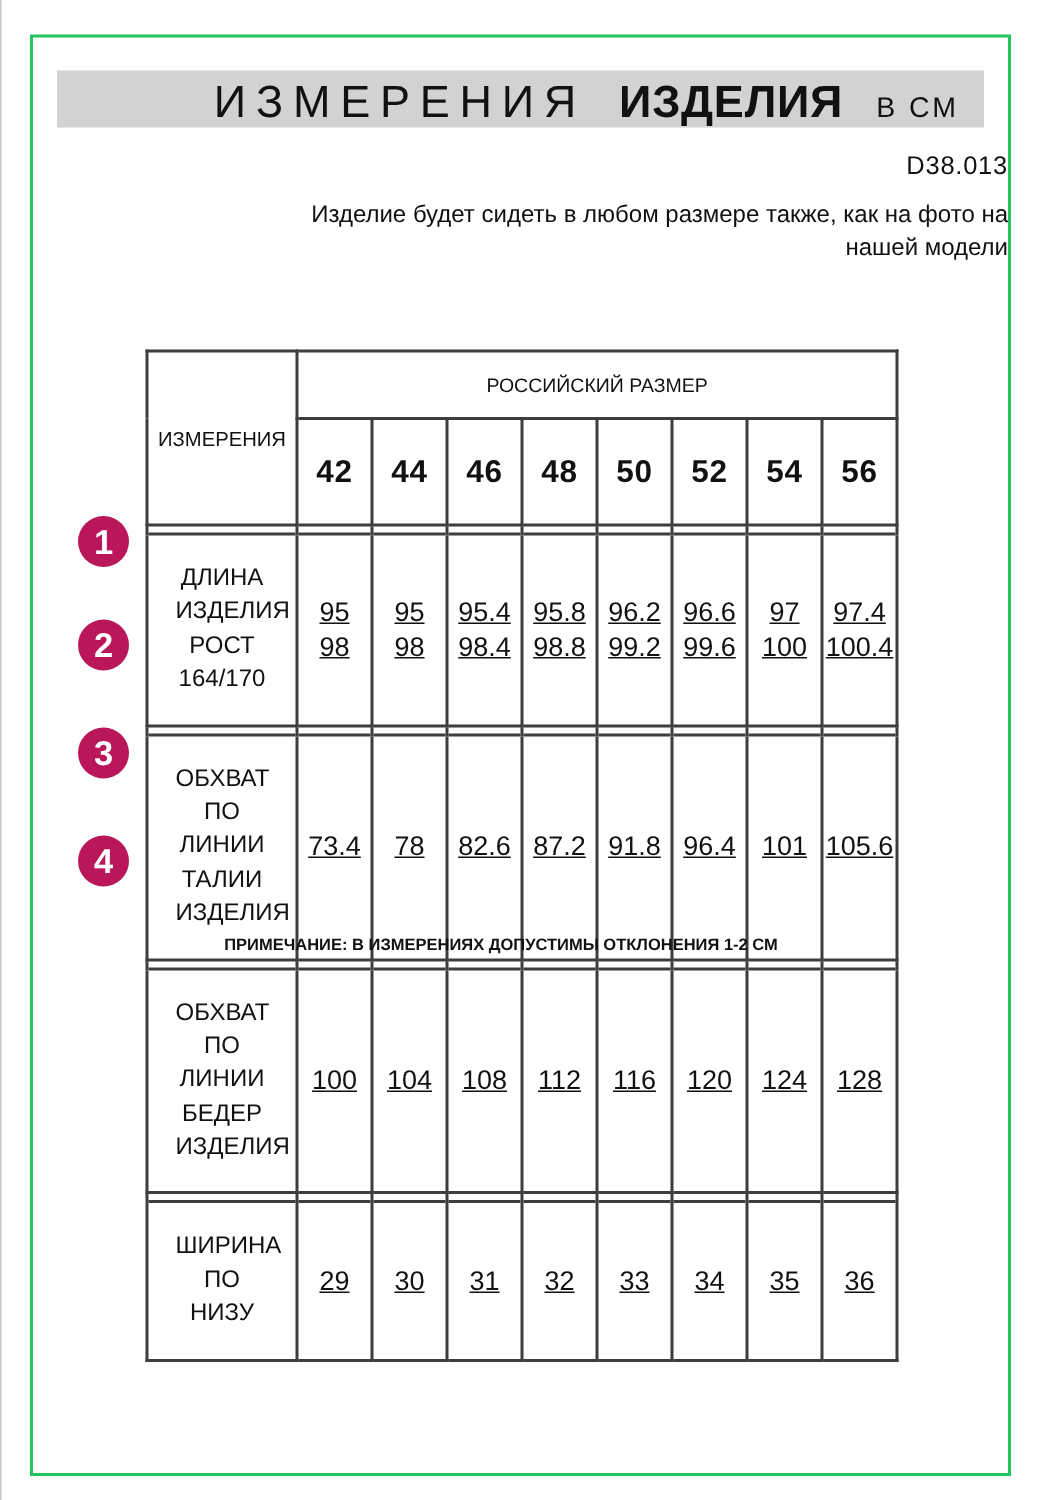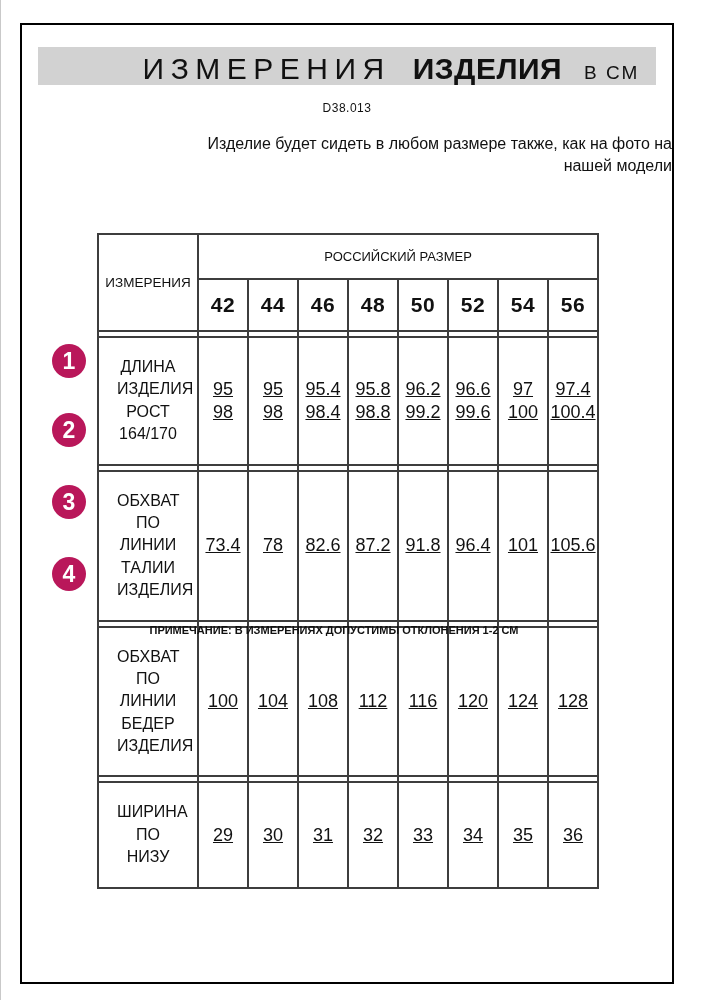--- a/index.html
+++ b/index.html
@@ -1,38 +1,38 @@
 <!DOCTYPE html>
 <html><head>
 <meta charset="utf-8">
 <style>
   * { margin:0; padding:0; box-sizing:border-box; }
   html,body { width:707px; height:1000px; background:#ffffff; font-family:"Liberation Sans", sans-serif; color:#111; }
   .page { position:relative; width:707px; height:1000px; background:#fff; overflow:hidden; }
   .scan-edge { position:absolute; left:0; top:0; width:1px; height:1000px; background:#c9c9c9; }
-  .frame { position:absolute; left:20px; top:23px; width:654px; height:961px; border:2px solid #000000; background:#fff; }
+  .frame { position:absolute; left:20px; top:23px; width:654px; height:961px; border:2px solid #22c55e; background:#fff; }
 
   
   .band { position:absolute; left:16px; top:22px; width:618px; height:38px; background:#d2d2d2;
           display:flex; align-items:baseline; justify-content:center; column-gap:22px; padding-left:88px; padding-top:7px; }
   .t-word1 { font-size:30px; font-weight:400; letter-spacing:6.5px; line-height:1; }
   .t-word2 { font-size:30px; font-weight:700; letter-spacing:0.5px; line-height:1; }
   .t-unit  { font-size:19px; font-weight:400; letter-spacing:2px; line-height:1; }
 
-  .article { position:absolute; left:0; top:76px; width:100%; text-align:center; font-size:12px; letter-spacing:0.5px; }
+  .article { position:absolute; left:0; top:76px; width:100%; text-align:right; font-size:17px; letter-spacing:0.5px; }
   .subtitle { position:absolute; left:0; top:108px; width:100%; text-align:right; font-size:16px; line-height:22px; white-space:pre-line; }
 
   
   .size-table { position:absolute; left:75px; top:208px; width:500px; border-collapse:collapse; table-layout:fixed; }
   .size-table col.c0 { width:100px; }
   .size-table col.c  { width:50px; }
   .size-table th, .size-table td { border:2px solid #3d3d3d; text-align:center; vertical-align:middle; background:#fff; font-weight:400; }
   .corner-cell { font-size:13.5px; }
   .group-cell  { height:17px; font-size:13px; padding:14px 0; }
-  .size-cell   { height:52px; font-size:21px; font-weight:700 !important; letter-spacing:0.5px;border-radius:11px; }
+  .size-cell   { height:71px; font-size:21px; font-weight:700 !important; letter-spacing:0.5px;border-radius:11px; }
   tr.spacer td { height:6px; border-top:none; border-bottom:none; padding:0; }
   .label-cell  { font-size:16px; line-height:1.4; white-space:pre-line; padding:18px; }
   .value-cell  { font-size:18px; line-height:1.25; white-space:pre-line;text-decoration:underline; }
   tr.r1 td { height:62px; }
   tr.r2 td, tr.r3 td, tr.r4 td { height:72px; }
 
   
   .badge { position:absolute; left:30px; width:34px; height:34px; border-radius:50%; background:#b9175a; color:#fff;
            display:flex; align-items:center; justify-content:center; font-size:23px; font-weight:700; }
   .badge.b1 { top:319px; } .badge.b2 { top:388px; } .badge.b3 { top:460px; } .badge.b4 { top:532px; }

